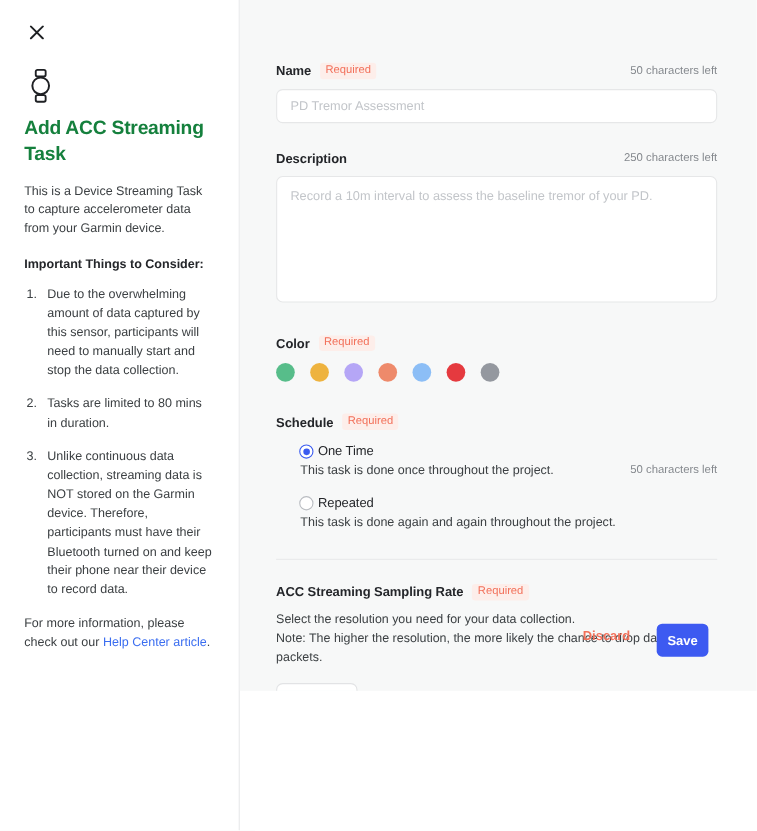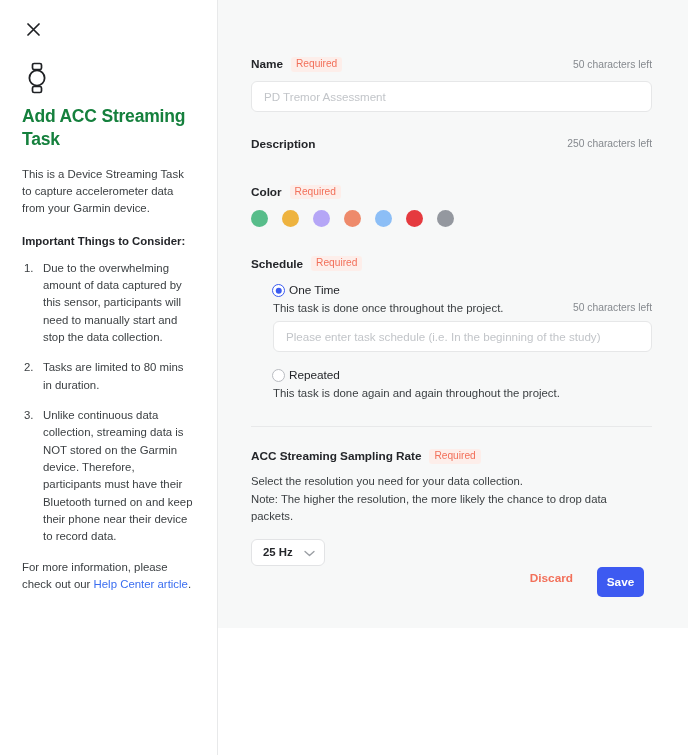--- a/index.html
+++ b/index.html
@@ -375,20 +375,21 @@
 
     <div class="spacer-24"></div>
 
     <div class="field-block">
       <div class="field-head">
         <div class="field-head-left">
           <span class="field-label">Description</span>
         </div>
         <span class="char-count">250 characters left</span>
       </div>
+      <textarea class="textarea-input" placeholder="Record a 10m interval to assess the baseline tremor of your PD." style=""></textarea>
     </div>
 
     <div class="spacer-24"></div>
 
     <div class="field-block">
       <div class="field-head">
         <div class="field-head-left">
           <span class="field-label">Color</span>
           <span class="required-badge">Required</span>
         </div>
@@ -415,23 +416,20 @@
       </div>
 
       <div class="radio-row">
         <span class="radio checked"></span>
         <span class="radio-label">One Time</span>
       </div>
       <div class="radio-desc-row">
         <span class="radio-desc">This task is done once throughout the project.</span>
         <span class="char-count">50 characters left</span>
       </div>
-      <div class="sub-input-wrap">
-        <input class="text-input" type="text" placeholder="Please enter task schedule (i.e. In the beginning of the study)" style="">
-      </div>
 
       <div class="radio-row" style="margin-top:16px;">
         <span class="radio"></span>
         <span class="radio-label">Repeated</span>
       </div>
       <div class="radio-desc-row">
         <span class="radio-desc">This task is done again and again throughout the project.</span>
       </div>
     </div>
 

